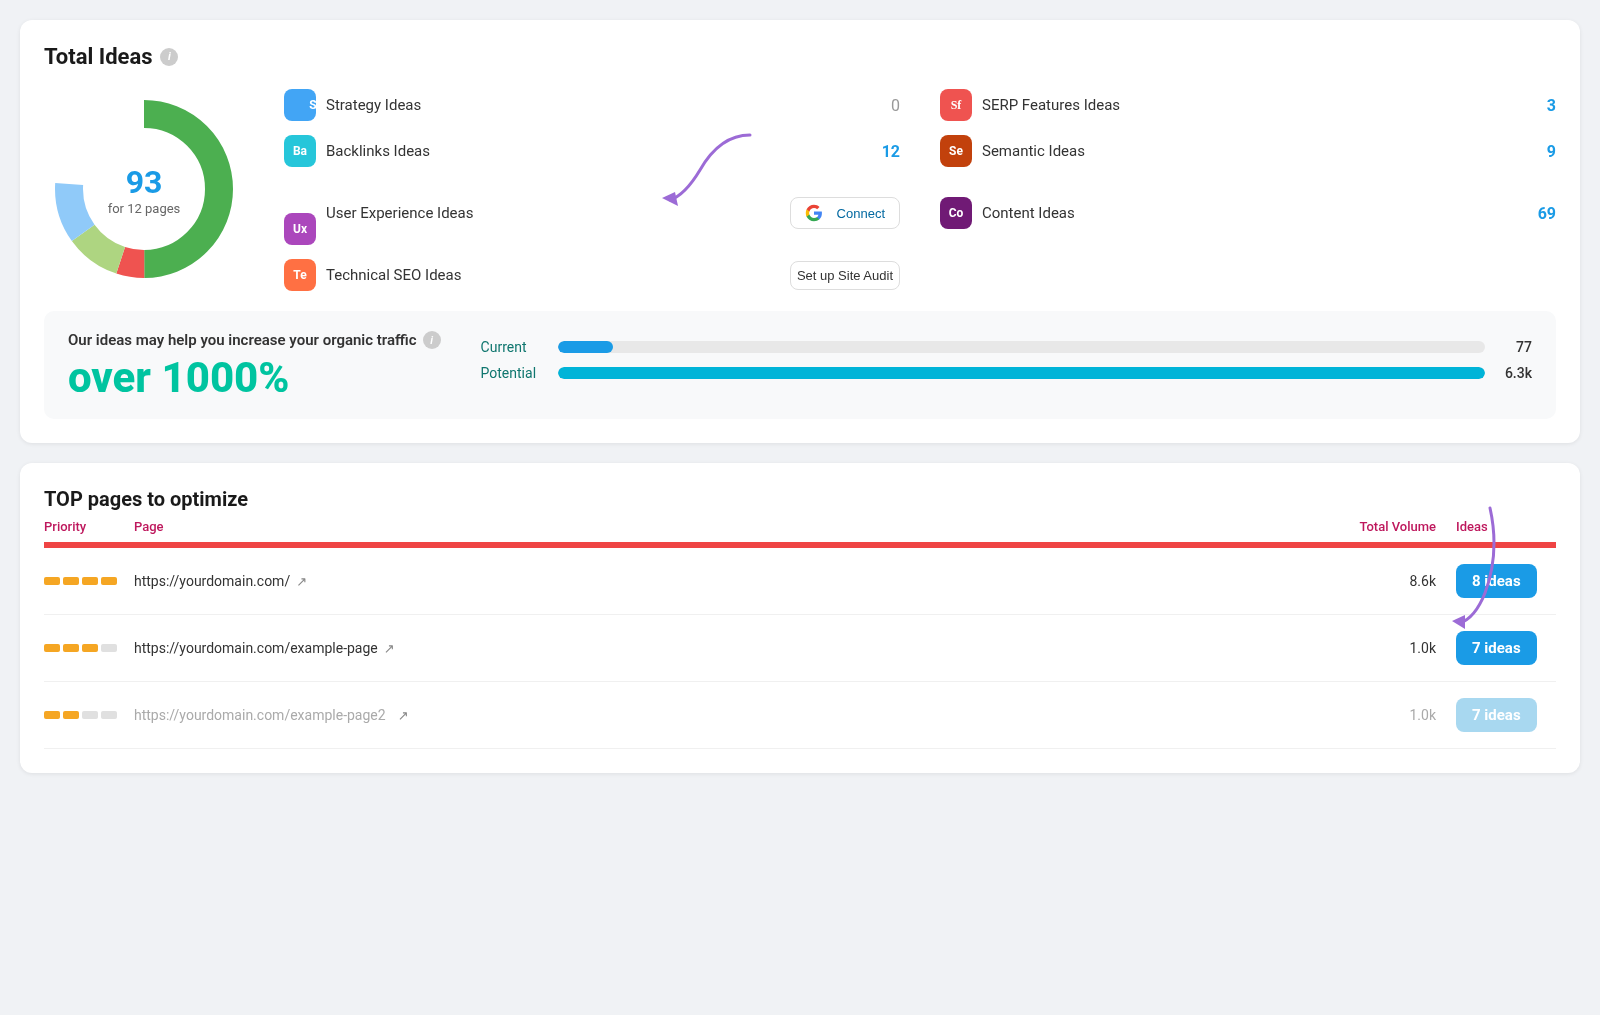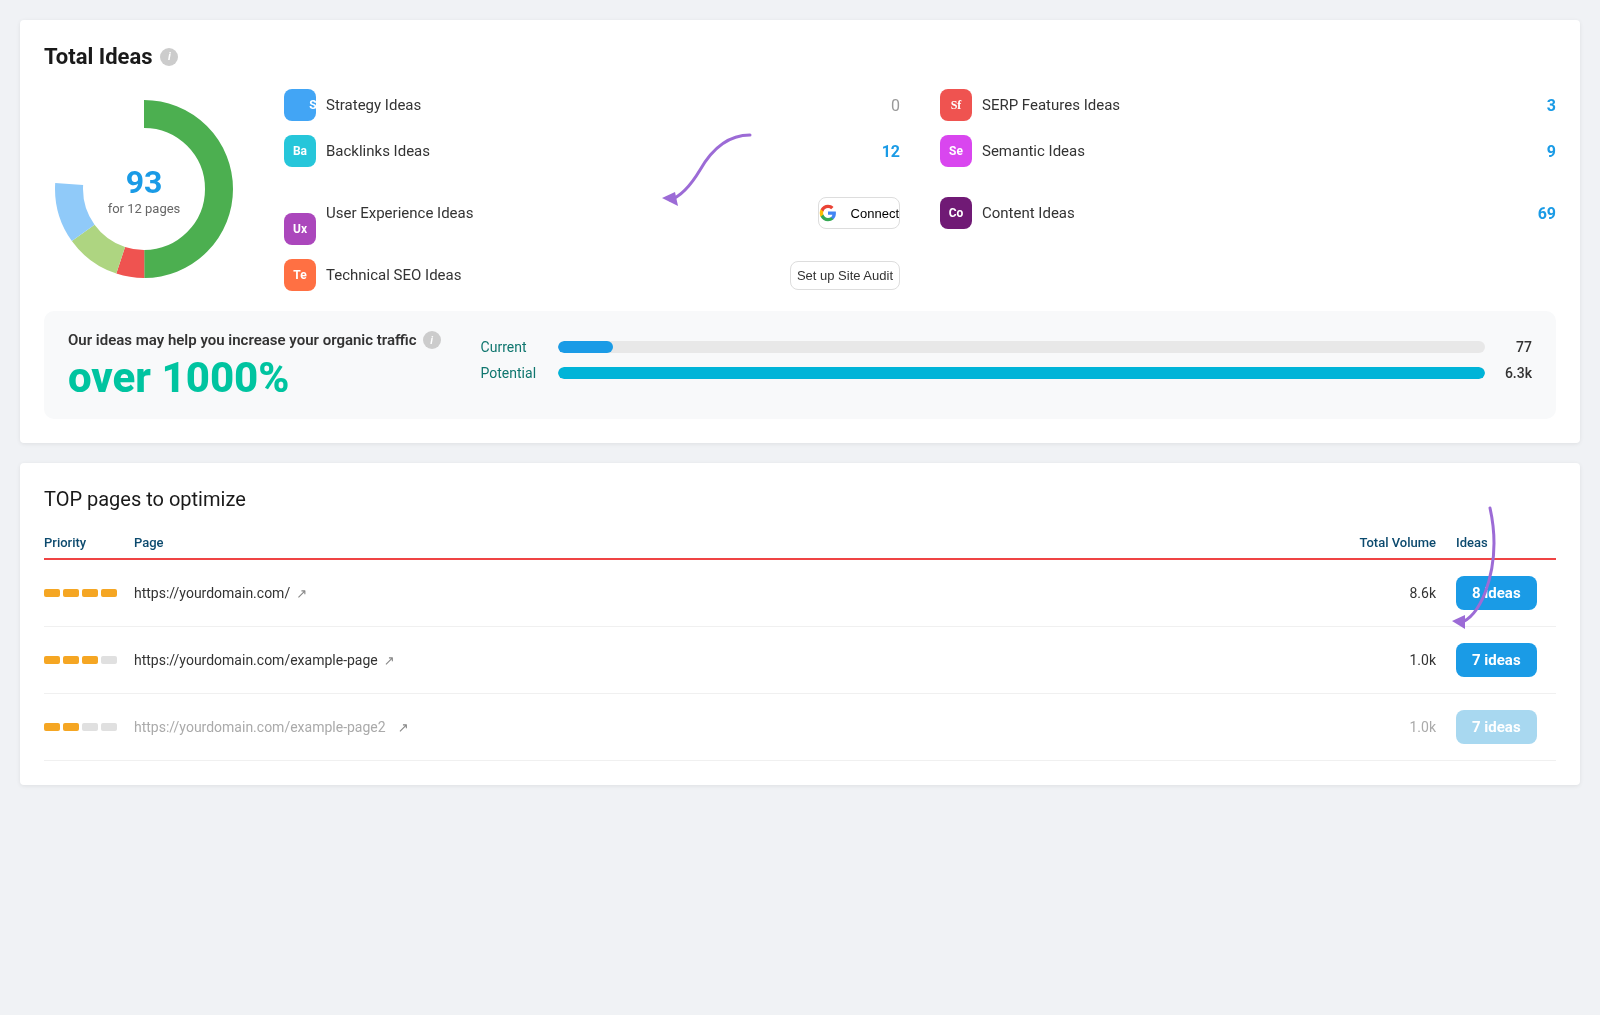--- a/index.html
+++ b/index.html
@@ -5,21 +5,21 @@
     * { box-sizing: border-box; margin: 0; padding: 0; }
     body {
       font-family: -apple-system, BlinkMacSystemFont, 'Segoe UI', Roboto, sans-serif;
       background: #f0f2f5;
       padding: 20px;
       color: #333;
     }
 
     .card {
       background: #fff;
-      border-radius: 4px;
+      border-radius: 12px;
       padding: 24px;
       margin-bottom: 20px;
       box-shadow: 0 1px 4px rgba(0,0,0,0.08);
     }
 
     .card-title {
       font-size: 22px;
       font-weight: 700;
       color: #1a1a1a;
       display: flex;
@@ -119,25 +119,25 @@
 
     .idea-count-zero {
       color: #999;
       font-weight: 400;
     }
 
     .connect-btn {
       display: flex;
       align-items: center;
       gap: 14px;
-      padding: 6px 0;
+      padding: 6px 14px;
       border: 1.5px solid #ddd;
       border-radius: 8px;
       font-size: 13px;
-      color: #000000;
+      color: #0369a1;
       background: #fff;
       cursor: pointer;
       white-space: nowrap;
     }
 
     .google-g {
       width: 18px;
       height: 18px;
     }
 
@@ -228,32 +228,31 @@
       font-size: 14px;
       color: #333;
       font-weight: 500;
       width: 35px;
       text-align: right;
     }
 
     
     .section-title {
       font-size: 20px;
-      font-weight: 400;
+      font-weight: 700;
       color: #1a1a1a;
-      margin-bottom: 16px;
     }
 
     .table-header {
       display: grid;
       grid-template-columns: 90px 1fr 120px 100px;
       padding: 8px 0;
-      border-bottom: 2px solid #ef4444;
+      border-bottom: 6px solid #ef4444;
       font-size: 13px;
-      color: #0c4a6e;
+      color: #be185d;
       font-weight: 500;
     }
 
     .table-row {
       display: grid;
       grid-template-columns: 90px 1fr 120px 100px;
       padding: 16px 0;
       border-bottom: 1px solid #f0f0f0;
       align-items: center;
     }
@@ -381,21 +380,21 @@
         <span class="idea-count">3</span>
       </div>
 
       <div class="idea-row">
         <div class="idea-badge" style="background:#26c6da;">Ba</div>
         <span class="idea-name">Backlinks Ideas</span>
         <span class="idea-count">12</span>
       </div>
 
       <div class="idea-row">
-        <div class="idea-badge" style="background:#d946ef;">Se</div>
+        <div class="idea-badge" style="background:#c2410c;">Se</div>
         <span class="idea-name">Semantic Ideas</span>
         <span class="idea-count">9</span>
       </div>
 
       <div class="idea-row">
         <div class="idea-badge" style="background:#ab47bc;margin-top:32px;">Ux</div>
         <span class="idea-name">User Experience Ideas</span>
         <button class="connect-btn">
           <svg class="google-g" viewBox="0 0 24 24" xmlns="http://www.w3.org/2000/svg">
             <path d="M22.56 12.25c0-.78-.07-1.53-.2-2.25H12v4.26h5.92c-.26 1.37-1.04 2.53-2.21 3.31v2.77h3.57c2.08-1.92 3.28-4.74 3.28-8.09z" fill="#4285F4"></path>

